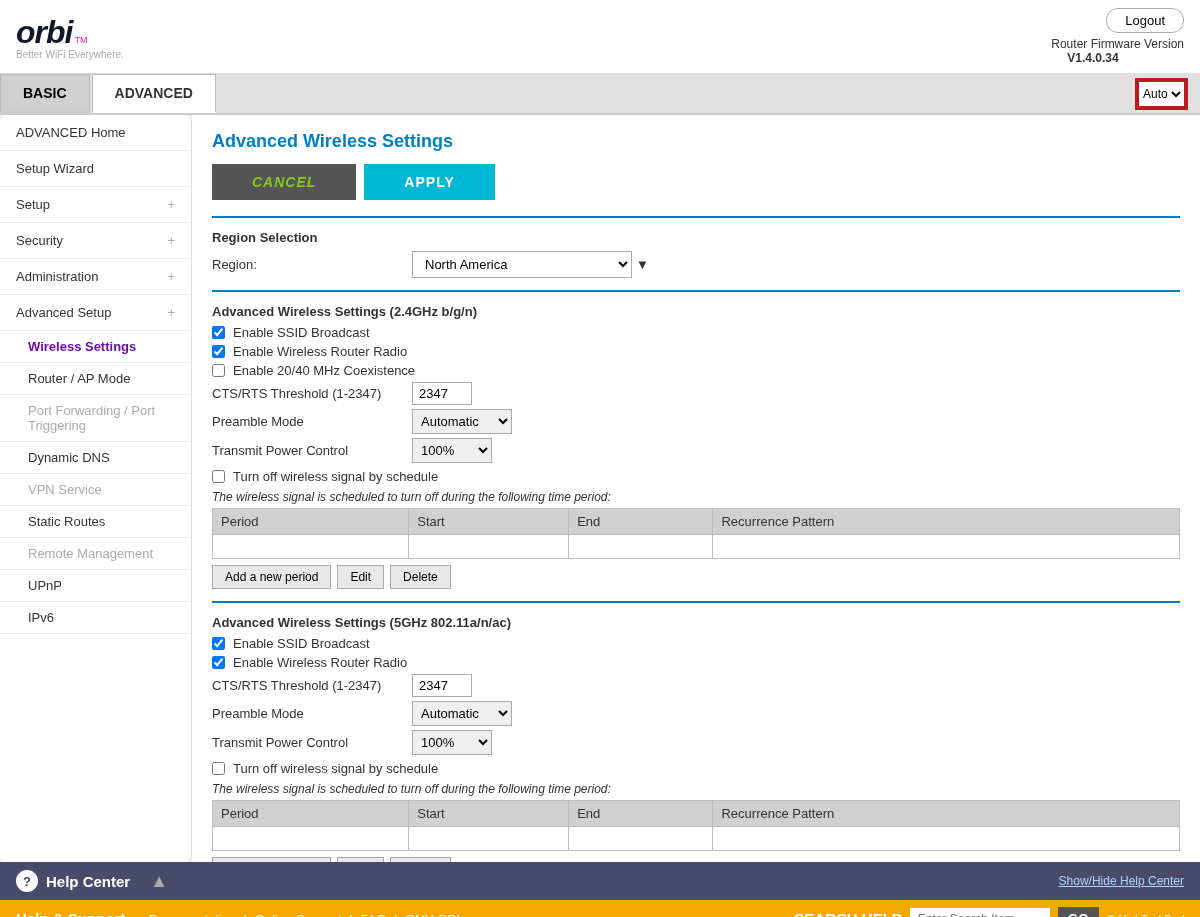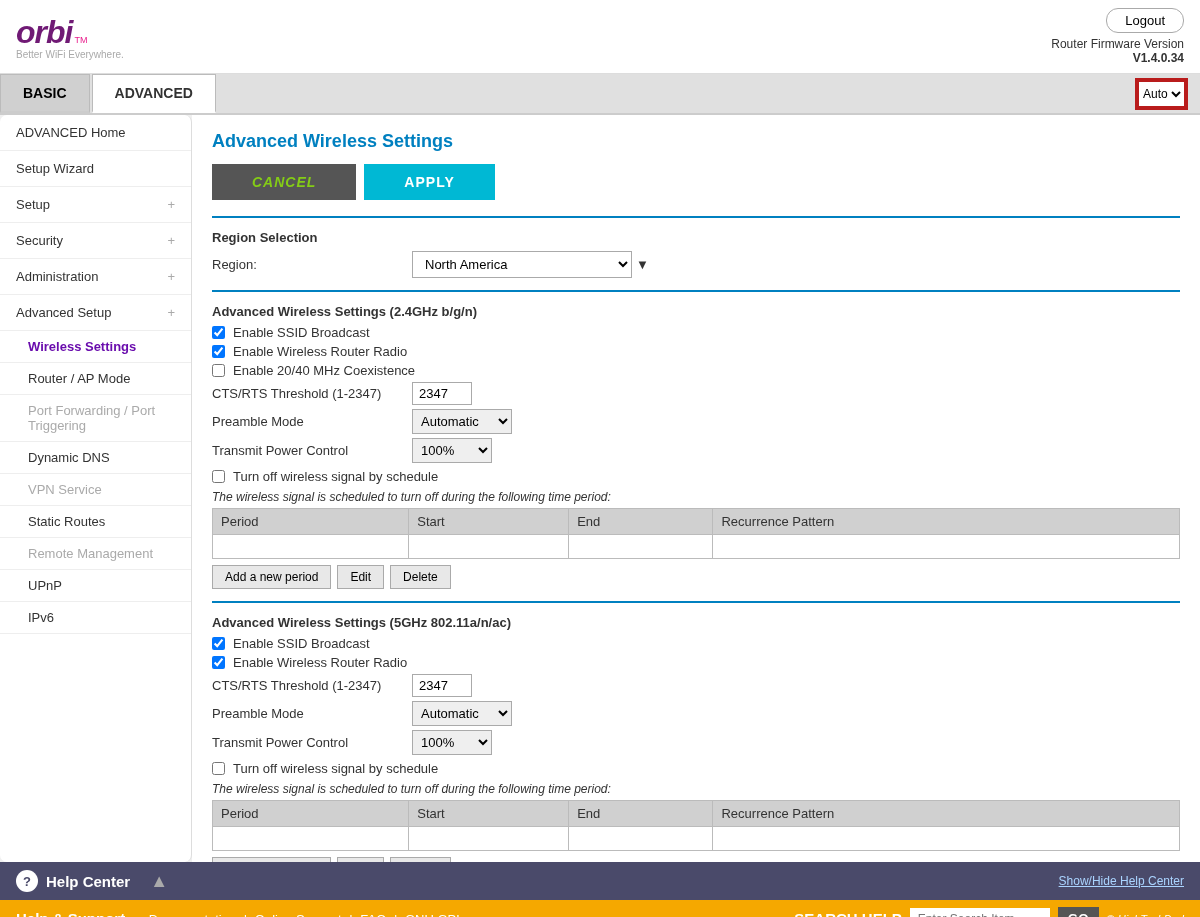--- a/index.html
+++ b/index.html
@@ -269,28 +269,28 @@
       align-items: center;
       gap: 8px;
     }
   </style>
 </head>
 <body>
 
 <div id="header">
   <div id="logo-area">
     <div style="display:flex;align-items:baseline;gap:2px;">
-      <span id="logo-text" style="font-size:32px;font-weight:900;color:#701a75;font-style:italic;letter-spacing:-1px;">orbi</span>
+      <span id="logo-text" style="font-size:32px;font-weight:900;color:#0f172a;font-style:italic;letter-spacing:-1px;">orbi</span>
       <span style="font-size:9px;color:#e91e8c;vertical-align:super;">TM</span>
     </div>
     <div style="font-size:10px;color:#aaa;margin-top:-2px;">Better WiFi Everywhere.</div>
   </div>
   <div id="header-right">
     <button id="logout-btn" style="display:block;margin:0 0 4px auto;background:#fff;border:1px solid #aaa;border-radius:12px;padding:4px 18px;cursor:pointer;font-size:13px;">Logout</button>
-    <div style="font-size:12px;text-align:right;">
+    <div style="font-size:12px;text-align:left;">
       <span>Router Firmware Version</span><br>
       <span style="font-weight:bold;margin-left:16px;">V1.4.0.34</span>
     </div>
   </div>
 </div>
 
 <div id="tab-bar" style="background:#e0e0e0;display:flex;align-items:center;border-bottom:2px solid #ccc;">
   <div class="tab tab-basic" style="background:#d0d0d0;border:1px solid #bbb;border-bottom:2px solid #ccc;padding:10px 22px;font-weight:bold;cursor:pointer;font-size:14px;">BASIC</div>
   <div class="tab tab-advanced" style="background:#fff;border:1px solid #bbb;border-bottom:2px solid #fff;padding:10px 22px;font-weight:bold;cursor:pointer;font-size:14px;margin-left:2px;">ADVANCED</div>
   <select id="auto-select" style="margin-left:auto;margin-right:12px;border:4px solid #b91c1c;padding:4px 0;font-size:12px;">

